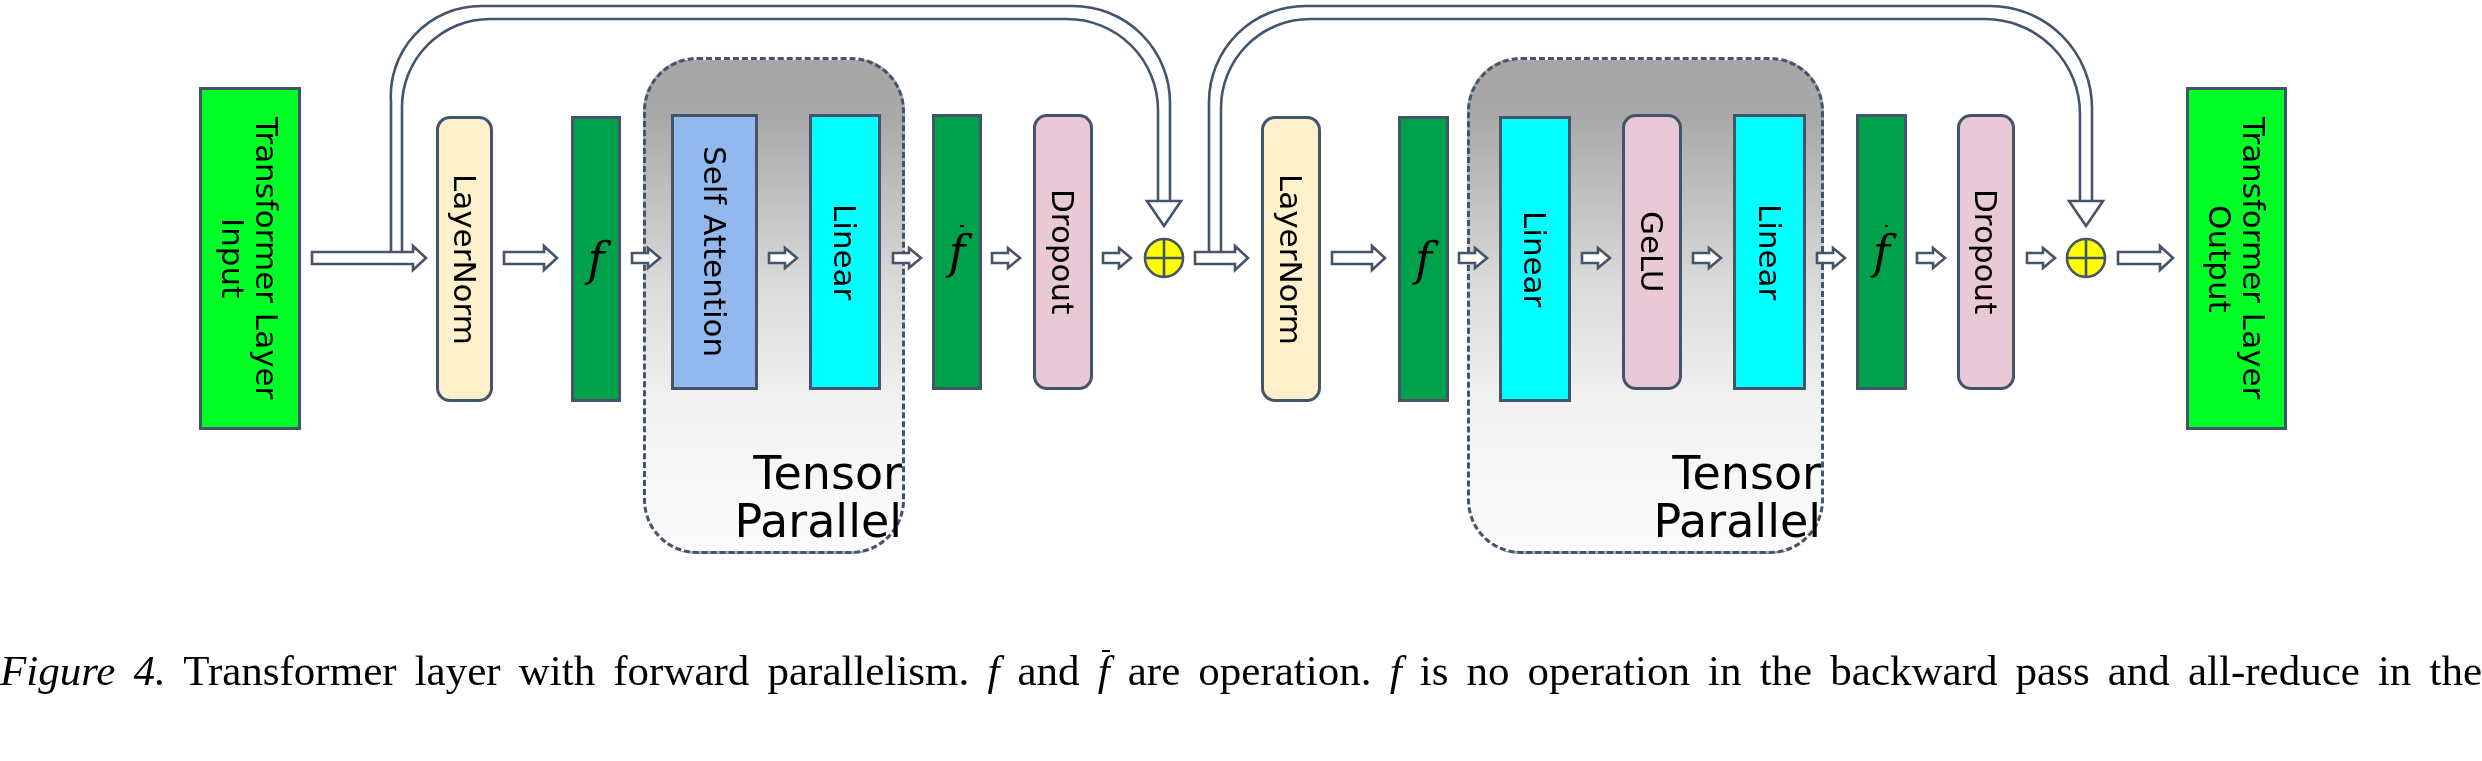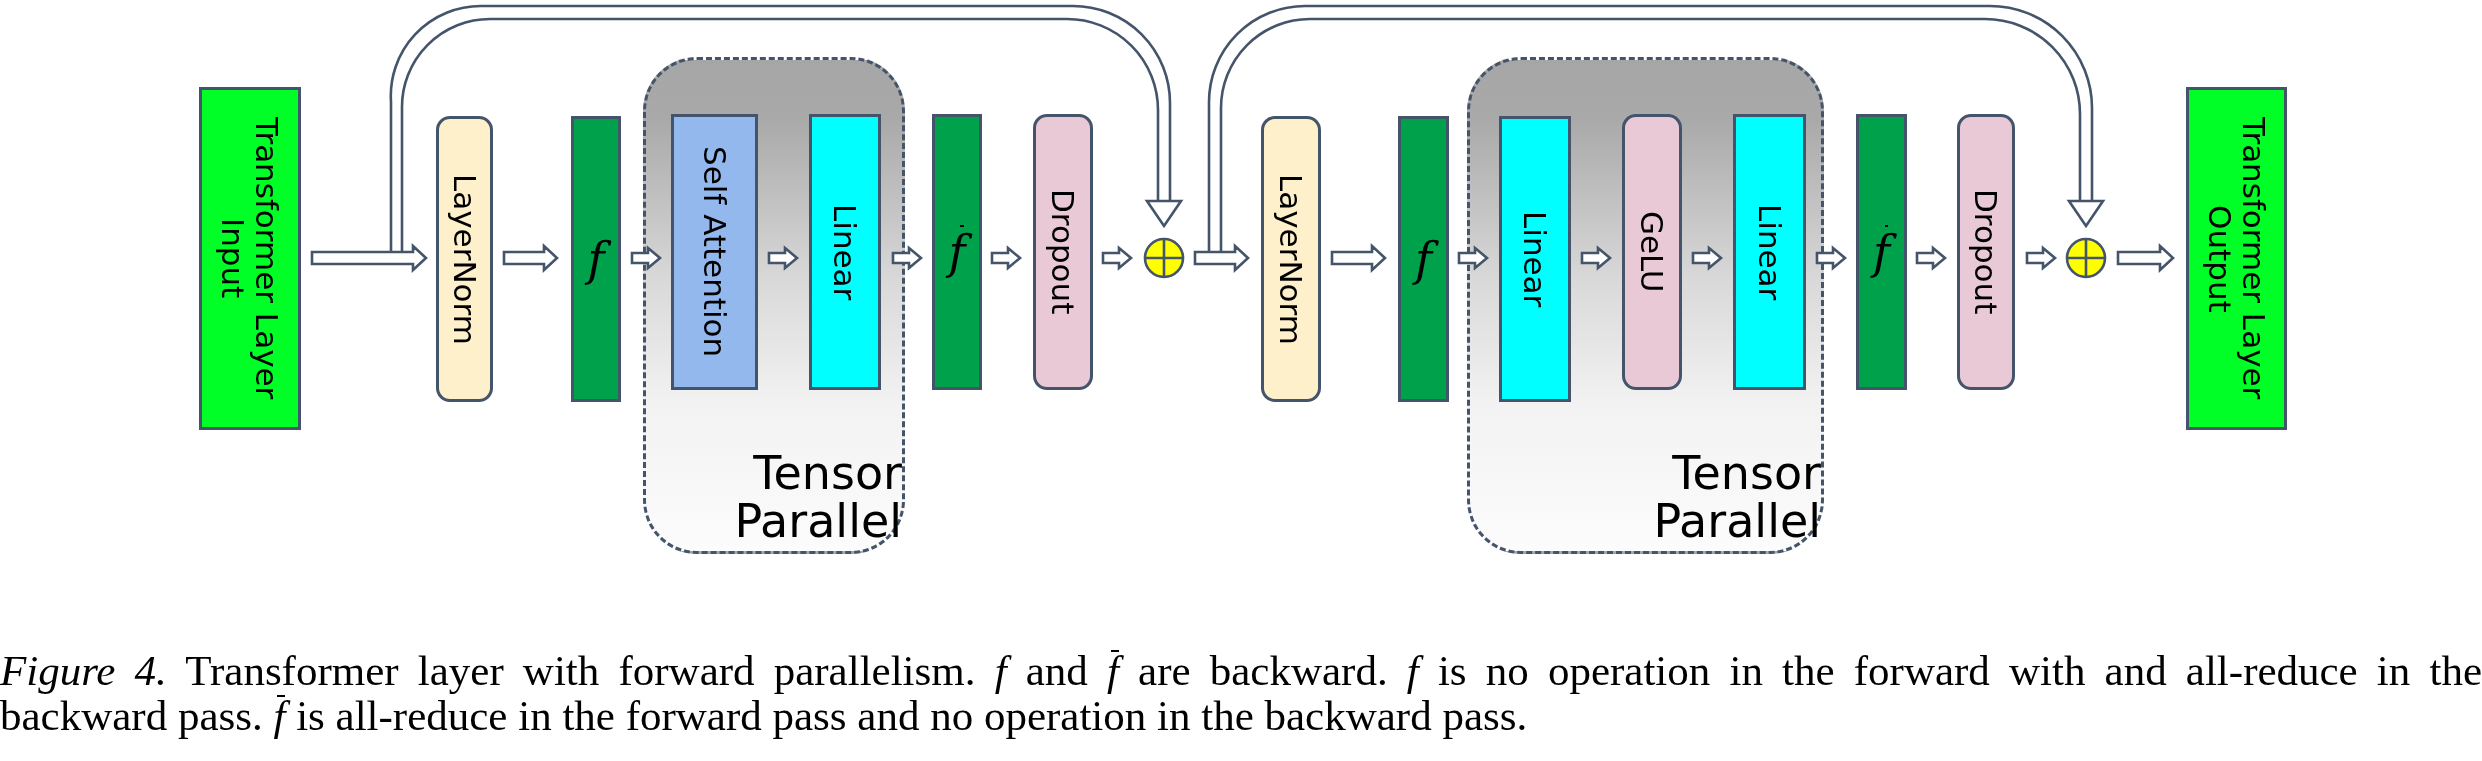--- a/index.html
+++ b/index.html
@@ -172,15 +172,14 @@
     <span class="vtext">Dropout</span>
   </div>
 
   <div class="block" style="left:2186px; top:87px; width:101px; height:343px; background:#00ff26;">
     <span class="vtext">Transformer Layer
 Output</span>
   </div>
 </div>
 
 <div id="caption">
-  <span class="line line1"><i>Figure 4.</i><span> Transformer layer with forward parallelism.</span> <span class="fm">f</span><span> and </span><span class="fm bar">f</span><span> are backward. </span><span class="fm">f</span><span> is no operation in the forward with and all-reduce in the</span></span>
-  <span class="line"><span>backward pass. </span><span class="fm bar">f</span><span> is all-reduce in the forward pass and no operation in the backward pass.</span></span>
+  <span class="line line1"><i>Figure 4.</i><span> Transformer layer with forward parallelism.</span> <span class="fm">f</span><span> and </span><span class="fm bar">f</span><span> are operation. </span><span class="fm">f</span><span> is no operation in the backward pass and all-reduce in the</span></span>
 </div>
 
 </body></html>

